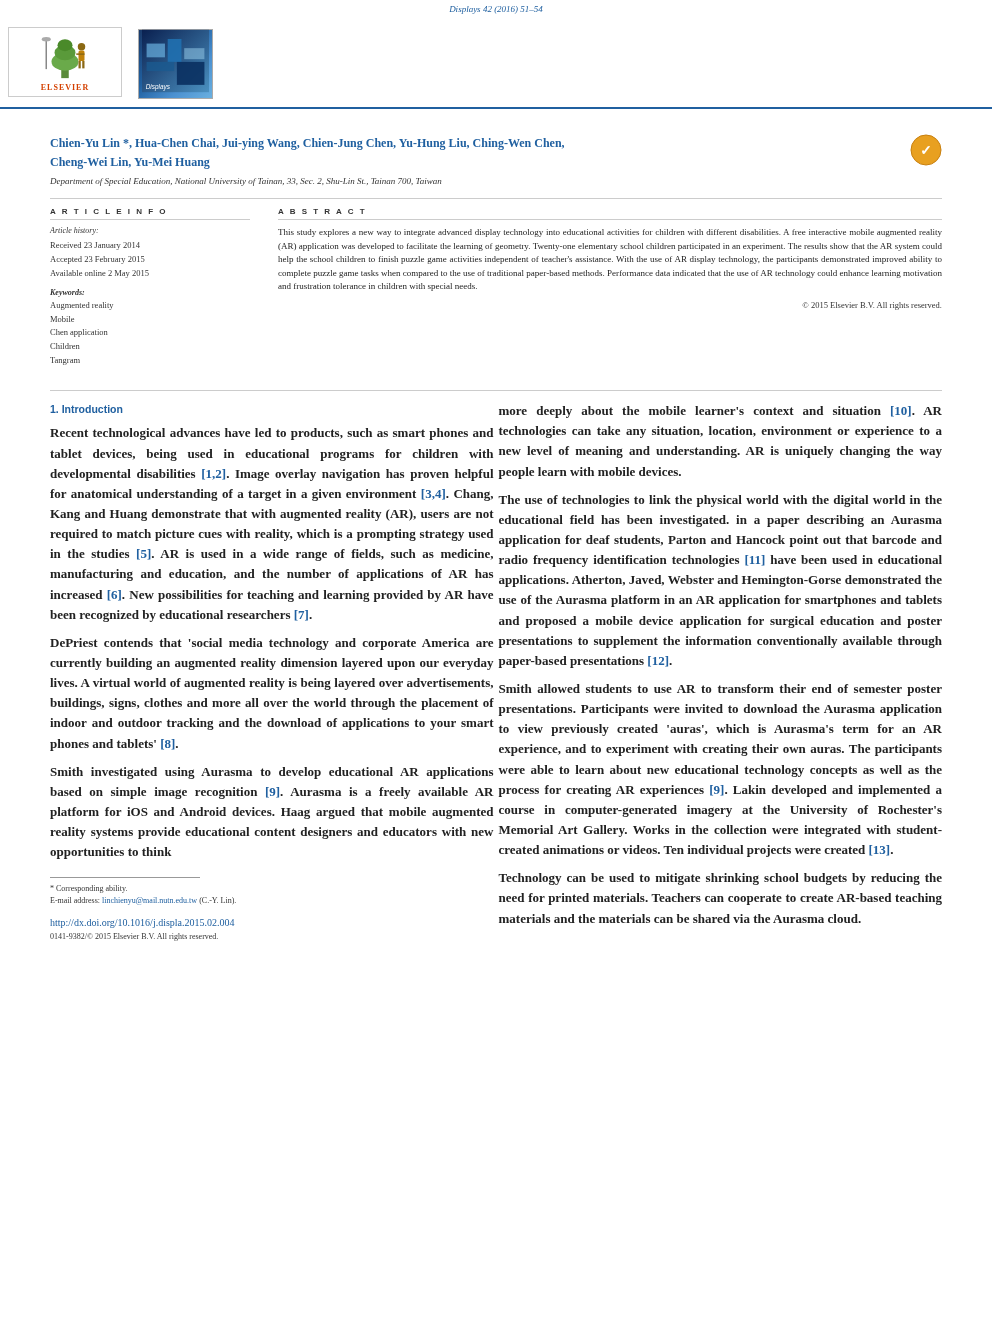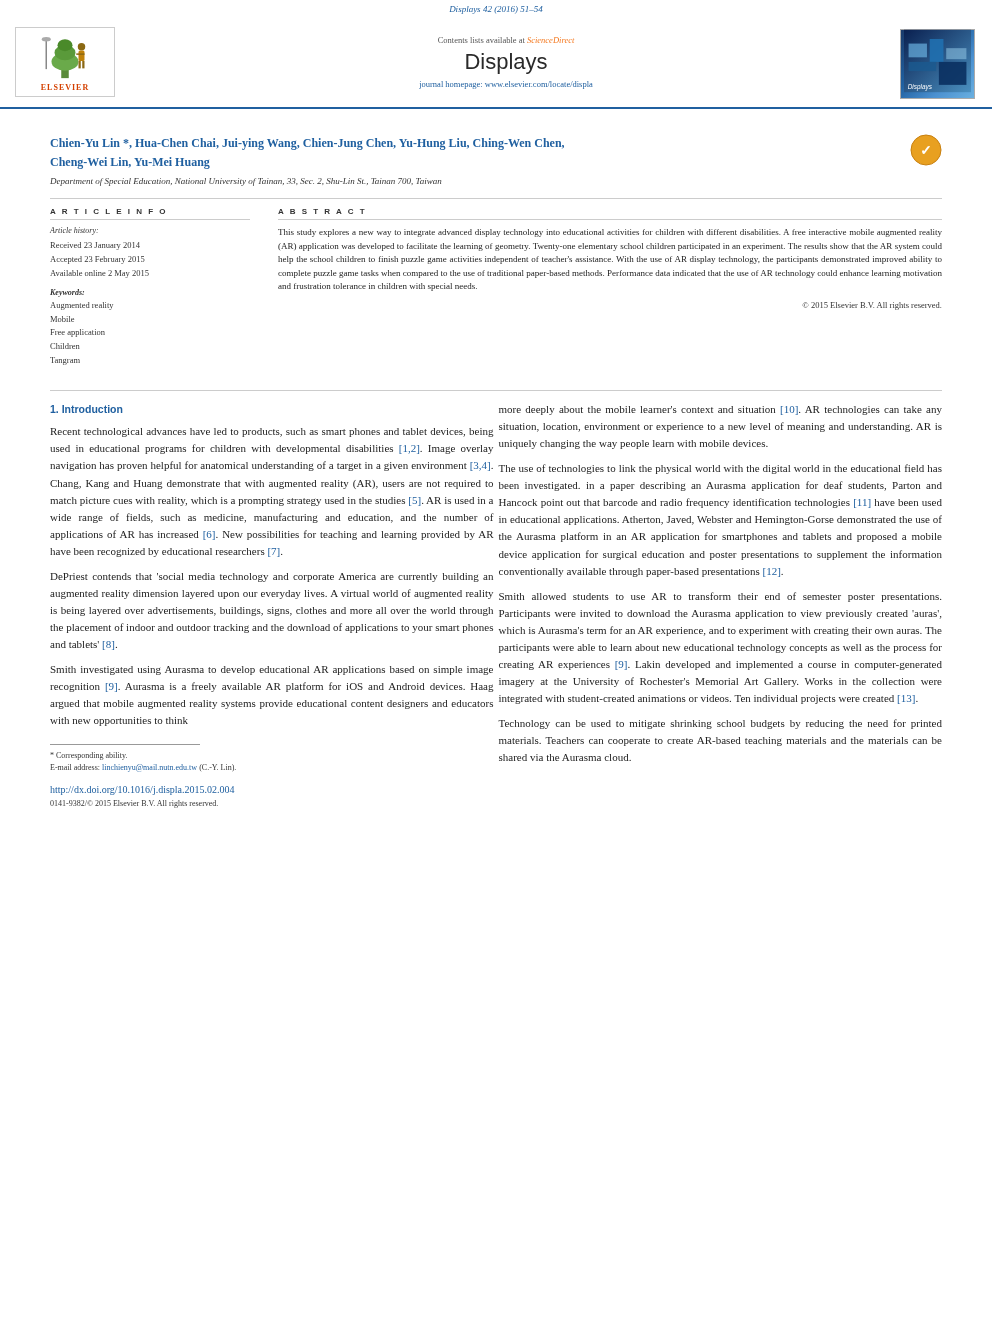--- a/index.html
+++ b/index.html
@@ -24,21 +24,21 @@
     .header-logo-left {
       width: 110px;
       flex-shrink: 0;
       display: flex;
       flex-direction: column;
       align-items: center;
       justify-content: center;
     }
 
     .elsevier-logo {
-      width: 100px;
+      width: 114px;
       height: 70px;
       border: 1px solid #ccc;
       display: flex;
       flex-direction: column;
       align-items: center;
       justify-content: flex-end;
       padding-bottom: 4px;
       background: #fff;
       position: relative;
     }
@@ -253,23 +253,24 @@
     .section-heading {
       font-size: 10.5px;
       font-weight: bold;
       color: #2060a0;
       margin-bottom: 6px;
       font-family: Arial, sans-serif;
     }
 
     .body-para {
       margin-bottom: 8px;
-      font-size: 11px;
+      font-size: 13px;
       line-height: 1.55;
       text-align: justify;
+      font-weight: bold;
     }
 
     .ref-link {
       color: #2060a0;
       text-decoration: none;
     }
 
     
     .footnote-divider {
       border: none;
@@ -324,30 +325,20 @@
         <rect x="58" y="39" width="3" height="10" fill="#8B6914"></rect>
         <rect x="63" y="39" width="3" height="10" fill="#8B6914"></rect>
 
         <rect x="14" y="10" width="2" height="40" fill="#888"></rect>
         <ellipse cx="15" cy="10" rx="6" ry="3" fill="#aaa"></ellipse>
       </svg>
       <div class="elsevier-text">ELSEVIER</div>
     </div>
   </div>
 
-  <div class="header-center">
-    <div class="sciencedirect-line">
-      <span>Contents lists available at</span>
-      <span class="sciencedirect-link">ScienceDirect</span>
-    </div>
-    <div class="journal-title-header">Displays</div>
-    <div class="journal-homepage">
-      <span>journal homepage: www.elsevier.com/locate/displa</span>
-    </div>
-  </div>
 
   <div class="header-logo-right">
     <div class="displays-thumb">
       <svg width="73" height="68" viewBox="0 0 73 68">
         <defs>
           <linearGradient id="bg1" x1="0%" y1="0%" x2="100%" y2="100%">
             <stop offset="0%" style="stop-color:#0a2050"></stop>
             <stop offset="100%" style="stop-color:#4a90c0"></stop>
           </linearGradient>
         </defs>
@@ -396,21 +387,21 @@
         <span class="info-label">Article history:</span>
         <div class="info-date">Received 23 January 2014</div>
         <div class="info-date">Accepted 23 February 2015</div>
         <div class="info-date">Available online 2 May 2015</div>
       </div>
 
       <div class="info-section">
         <span class="keywords-label">Keywords:</span>
         <span class="keyword-item">Augmented reality</span>
         <span class="keyword-item">Mobile</span>
-        <span class="keyword-item">Free application</span>
+        <span class="keyword-item">Chen application</span>
         <span class="keyword-item">Children</span>
         <span class="keyword-item">Tangram</span>
       </div>
     </div>
 
     <div class="abstract-col">
       <div class="col-header">A B S T R A C T</div>
       <div class="abstract-text">This study explores a new way to integrate advanced display technology into educational activities for children with different disabilities. A free interactive mobile augmented reality (AR) application was developed to facilitate the learning of geometry. Twenty-one elementary school children participated in an experiment. The results show that the AR system could help the school children to finish puzzle game activities independent of teacher's assistance. With the use of AR display technology, the participants demonstrated improved ability to complete puzzle game tasks when compared to the use of traditional paper-based methods. Performance data indicated that the use of AR technology could enhance learning motivation and frustration tolerance in children with special needs.</div>
       <div class="abstract-footer">© 2015 Elsevier B.V. All rights reserved.</div>
     </div>

